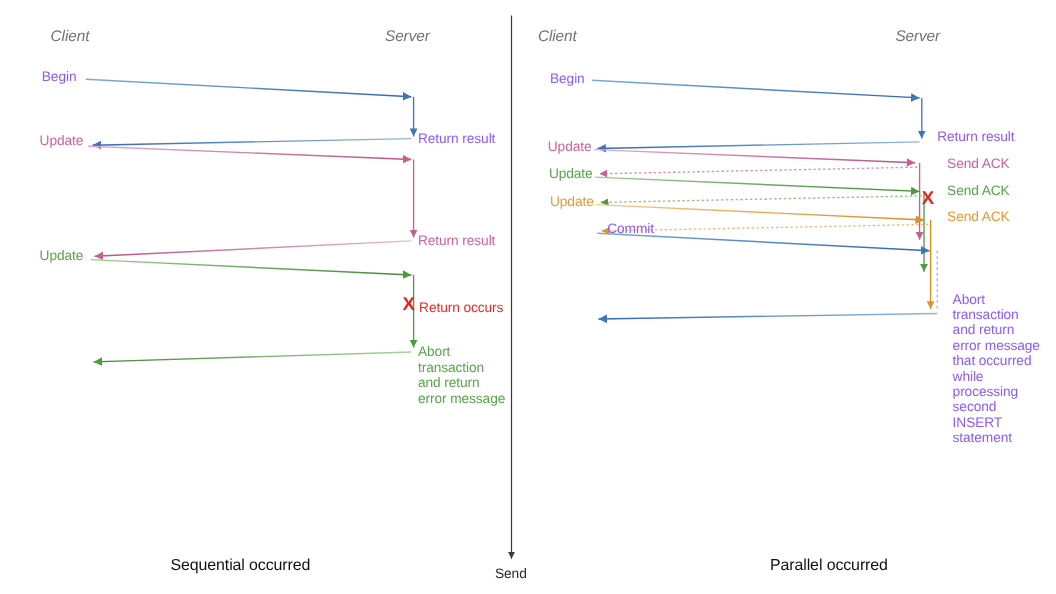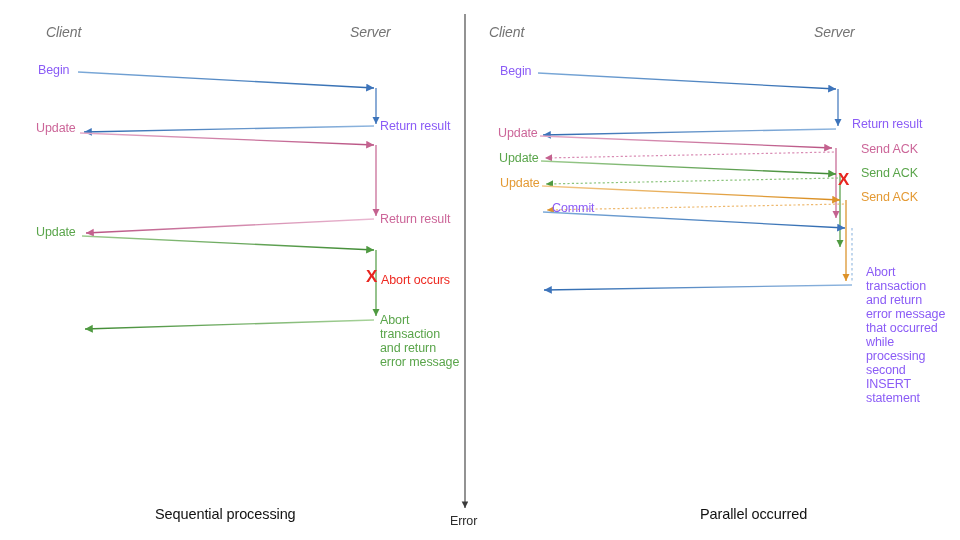--- a/index.html
+++ b/index.html
@@ -165,27 +165,27 @@
 <div class="lbl actor" style="left:46px; top:25px;">Client</div>
 <div class="lbl actor" style="left:350px; top:25px;">Server</div>
 
 <div class="lbl c-blue" style="left:38px; top:63px;">Begin</div>
 <div class="lbl c-pink" style="left:36px; top:121px;">Update</div>
 <div class="lbl c-green" style="left:36px; top:225px;">Update</div>
 
 <div class="lbl c-blue" style="left:380px; top:119px;">Return result</div>
 <div class="lbl c-pink" style="left:380px; top:212px;">Return result</div>
 <div class="lbl c-red" style="left:366px; top:270px;">X</div>
-<div class="lbl" style="left:381px; top:273px; color:#ee2a22; font-size:12.5px;">Abort occurs</div>
+<div class="lbl" style="left:381px; top:273px; color:#ee2a22; font-size:12.5px;">Return occurs</div>
 <div class="lbl lbl-multi c-green" style="left:380px; top:313px;">Abort
 transaction
 and return
 error message</div>
 
-<div class="lbl caption" style="left:155px; top:507px;">Sequential processing</div>
+<div class="lbl caption" style="left:155px; top:507px;">Sequential occurred</div>
 
 <div class="lbl actor" style="left:489px; top:25px;">Client</div>
 <div class="lbl actor" style="left:814px; top:25px;">Server</div>
 
 <div class="lbl c-blue" style="left:500px; top:64px;">Begin</div>
 <div class="lbl c-pink" style="left:498px; top:126px;">Update</div>
 <div class="lbl c-green" style="left:499px; top:151px;">Update</div>
 <div class="lbl c-orange" style="left:500px; top:176px;">Update</div>
 <div class="lbl c-blue" style="left:520px; top:201px;margin-left:32px;">Commit</div>
 
@@ -200,13 +200,13 @@
 error message
 that occurred
 while
 processing
 second
 INSERT
 statement</div>
 
 <div class="lbl caption" style="left:700px; top:507px;">Parallel occurred</div>
 
-<div class="lbl axis-label" style="left:450px; top:514px;">Error</div>
+<div class="lbl axis-label" style="left:450px; top:514px;">Send</div>
 
 </body></html>

